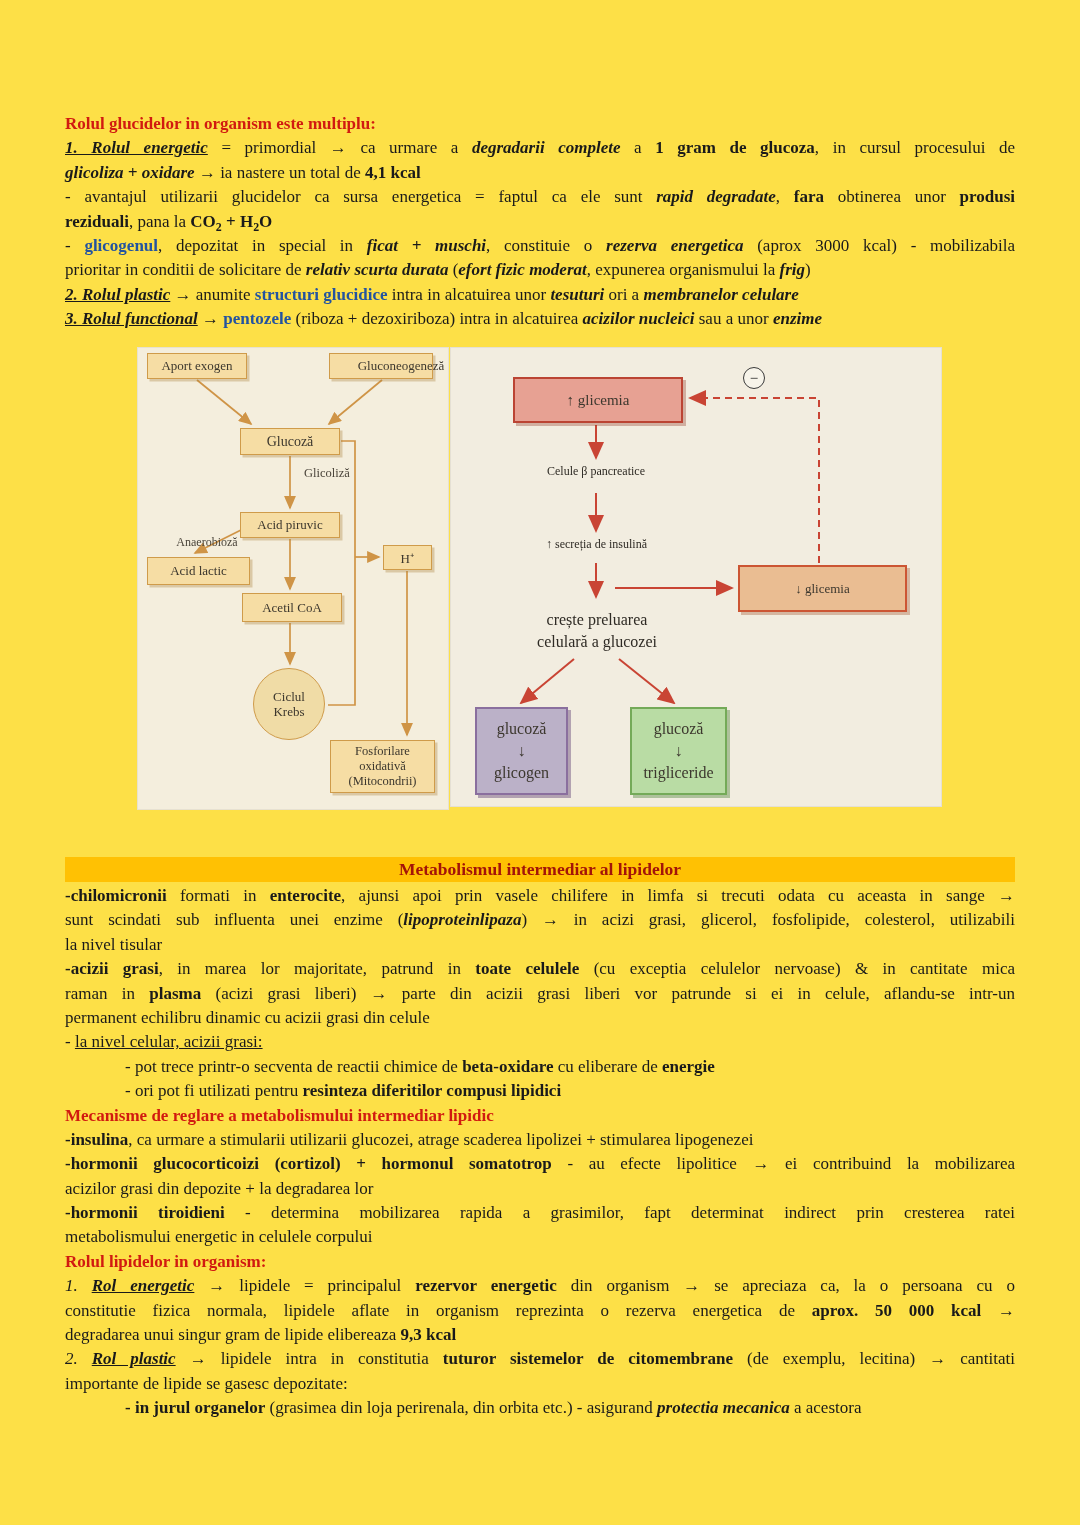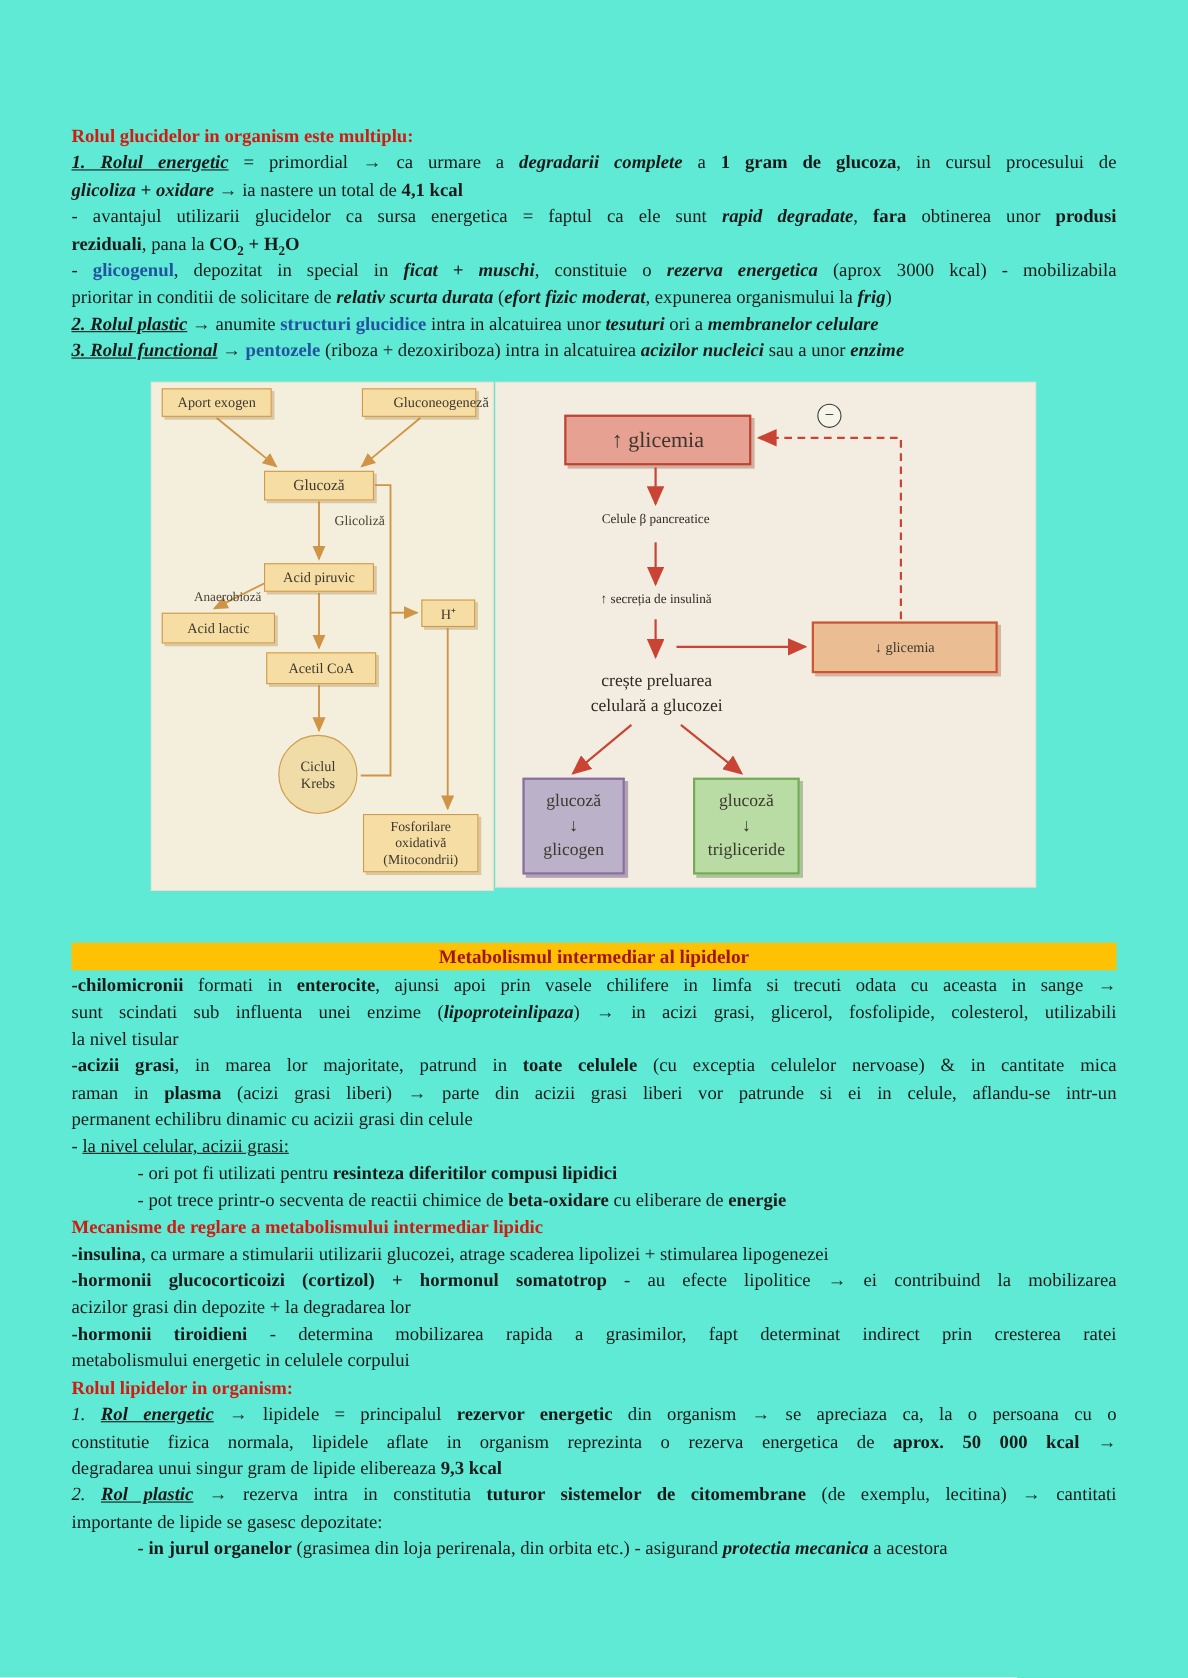--- a/index.html
+++ b/index.html
@@ -1,16 +1,16 @@
 <!DOCTYPE html>
 <html><head>
 <meta charset="utf-8">
 <style>
   html,body{margin:0;padding:0;background:#ffffff;}
-  #page{position:relative;width:1080px;height:1525px;background:#5eead4;overflow:hidden;
+  #page{position:relative;width:1080px;height:1525px;background:#fde047;overflow:hidden;
         font-family:"Liberation Serif", serif;color:#1a1a1a;}
   
   .sec{position:absolute;left:65px;width:950px;font-size:17px;}
   .tl{height:24.4px;line-height:24.4px;white-space:nowrap;}
   .tl.just{white-space:normal;text-align:justify;text-align-last:justify;}
   .tl.ind{padding-left:60px;}
   .b{font-weight:bold;}
   .i{font-style:italic;}
   .u{text-decoration:underline;}
   .red{color:#d11a10;}
@@ -23,21 +23,21 @@
   #diagram{position:absolute;left:137px;top:347px;width:803px;height:462px;}
   .panel{position:absolute;top:0;}
   #panel-left{left:0;width:310px;height:461px;background:#f4eedd;border:1px solid rgba(0,0,0,0.05);}
   #panel-right{left:313px;width:490px;height:458px;background:#f2ede0;border:1px solid rgba(0,0,0,0.05);}
   .dg{position:absolute;box-sizing:border-box;display:flex;align-items:center;justify-content:center;
       text-align:center;white-space:pre-line;color:#3c372e;}
   .tanbox{background:#f6dda4;border:1.5px solid #cf9b4a;box-shadow:2.5px 2.5px 0 rgba(170,130,60,0.35);
           font-size:13px;}
   .lbl{color:#4a443a;font-size:12.5px;}
   .circle{background:#f0dca6;border:1.5px solid #cf9b4a;border-radius:50%;font-size:13px;line-height:15px;}
-  .pinkbox{background:#e7a193;border:2px solid #bb4433;box-shadow:3px 3px 0 rgba(150,60,40,0.35);font-size:20px;}
+  .pinkbox{background:#e7a193;border:2px solid #bb4433;box-shadow:3px 3px 0 rgba(150,60,40,0.35);font-size:15px;}
   .orangebox{background:#eabd92;border:2px solid #cc5533;box-shadow:3px 3px 0 rgba(160,80,40,0.35);font-size:13px;}
   .purplebox{background:#bbb1c8;border:2px solid #8a6f9e;box-shadow:3px 3px 0 rgba(100,70,120,0.45);
              font-size:16px;line-height:22px;}
   .greenbox{background:#b9dca4;border:2px solid #74aa58;box-shadow:3px 3px 0 rgba(90,140,70,0.45);
             font-size:16px;line-height:22px;}
   .rtext{color:#2e2a24;font-size:12px;}
   .minus{background:#f7f4ea;border:1.6px solid #3a3a3a;border-radius:50%;font-size:15px;color:#222;}
   #arrows{position:absolute;left:0;top:0;}
 </style>
 </head>
@@ -127,30 +127,30 @@
   <div id="band">Metabolismul intermediar al lipidelor</div>
 
   <div id="sec2" class="sec" style="top:884px;">
       <div class="tl just"><span class="b">-chilomicronii</span><span> formati in </span><span class="b">enterocite</span><span>, ajunsi apoi prin vasele chilifere in limfa si trecuti odata cu aceasta in sange →</span></div>
       <div class="tl just"><span>sunt scindati sub influenta unei enzime (</span><span class="b i">lipoproteinlipaza</span><span>) → in acizi grasi, glicerol, fosfolipide, colesterol, utilizabili</span></div>
       <div class="tl"><span>la nivel tisular</span></div>
       <div class="tl just"><span class="b">-acizii grasi</span><span>, in marea lor majoritate, patrund in </span><span class="b">toate celulele</span><span> (cu exceptia celulelor nervoase) &amp; in cantitate mica</span></div>
       <div class="tl just"><span>raman in </span><span class="b">plasma</span><span> (acizi grasi liberi) → parte din acizii grasi liberi vor patrunde si ei in celule, aflandu-se intr-un</span></div>
       <div class="tl"><span>permanent echilibru dinamic cu acizii grasi din celule</span></div>
       <div class="tl"><span>- </span><span class="u">la nivel celular, acizii grasi:</span></div>
+      <div class="tl ind"><span>- pot trece printr-o secventa de reactii chimice de </span><span class="b">beta-oxidare</span><span> cu eliberare de </span><span class="b">energie</span></div>
       <div class="tl ind"><span>- ori pot fi utilizati pentru </span><span class="b">resinteza diferitilor compusi lipidici</span></div>
-      <div class="tl ind"><span>- pot trece printr-o secventa de reactii chimice de </span><span class="b">beta-oxidare</span><span> cu eliberare de </span><span class="b">energie</span></div>
       <div class="tl"><span class="b red">Mecanisme de reglare a metabolismului intermediar lipidic</span></div>
       <div class="tl"><span class="b">-insulina</span><span>, ca urmare a stimularii utilizarii glucozei, atrage scaderea lipolizei + stimularea lipogenezei</span></div>
       <div class="tl just"><span class="b">-hormonii glucocorticoizi (cortizol) + hormonul somatotrop</span><span> - au efecte lipolitice → ei contribuind la mobilizarea</span></div>
       <div class="tl"><span>acizilor grasi din depozite + la degradarea lor</span></div>
       <div class="tl just"><span class="b">-hormonii tiroidieni</span><span> - determina mobilizarea rapida a grasimilor, fapt determinat indirect prin cresterea ratei</span></div>
       <div class="tl"><span>metabolismului energetic in celulele corpului</span></div>
       <div class="tl"><span class="b red">Rolul lipidelor in organism:</span></div>
       <div class="tl just"><span class="i">1. </span><span class="b i u">Rol energetic</span><span> → lipidele = principalul </span><span class="b">rezervor energetic</span><span> din organism → se apreciaza ca, la o persoana cu o</span></div>
       <div class="tl just"><span>constitutie fizica normala, lipidele aflate in organism reprezinta o rezerva energetica de </span><span class="b">aprox. 50 000 kcal</span><span> →</span></div>
       <div class="tl"><span>degradarea unui singur gram de lipide elibereaza </span><span class="b">9,3 kcal</span></div>
-      <div class="tl just"><span class="i">2. </span><span class="b i u">Rol plastic</span><span> → rezerva intra in constitutia </span><span class="b">tuturor sistemelor de citomembrane</span><span> (de exemplu, lecitina) → cantitati</span></div>
+      <div class="tl just"><span class="i">2. </span><span class="b i u">Rol plastic</span><span> → lipidele intra in constitutia </span><span class="b">tuturor sistemelor de citomembrane</span><span> (de exemplu, lecitina) → cantitati</span></div>
       <div class="tl"><span>importante de lipide se gasesc depozitate:</span></div>
       <div class="tl ind"><span class="b">- in jurul organelor</span><span> (grasimea din loja perirenala, din orbita etc.) - asigurand </span><span class="b i">protectia mecanica</span><span> a acestora</span></div>
     </div>
 
 </div>
 
 </body></html>

